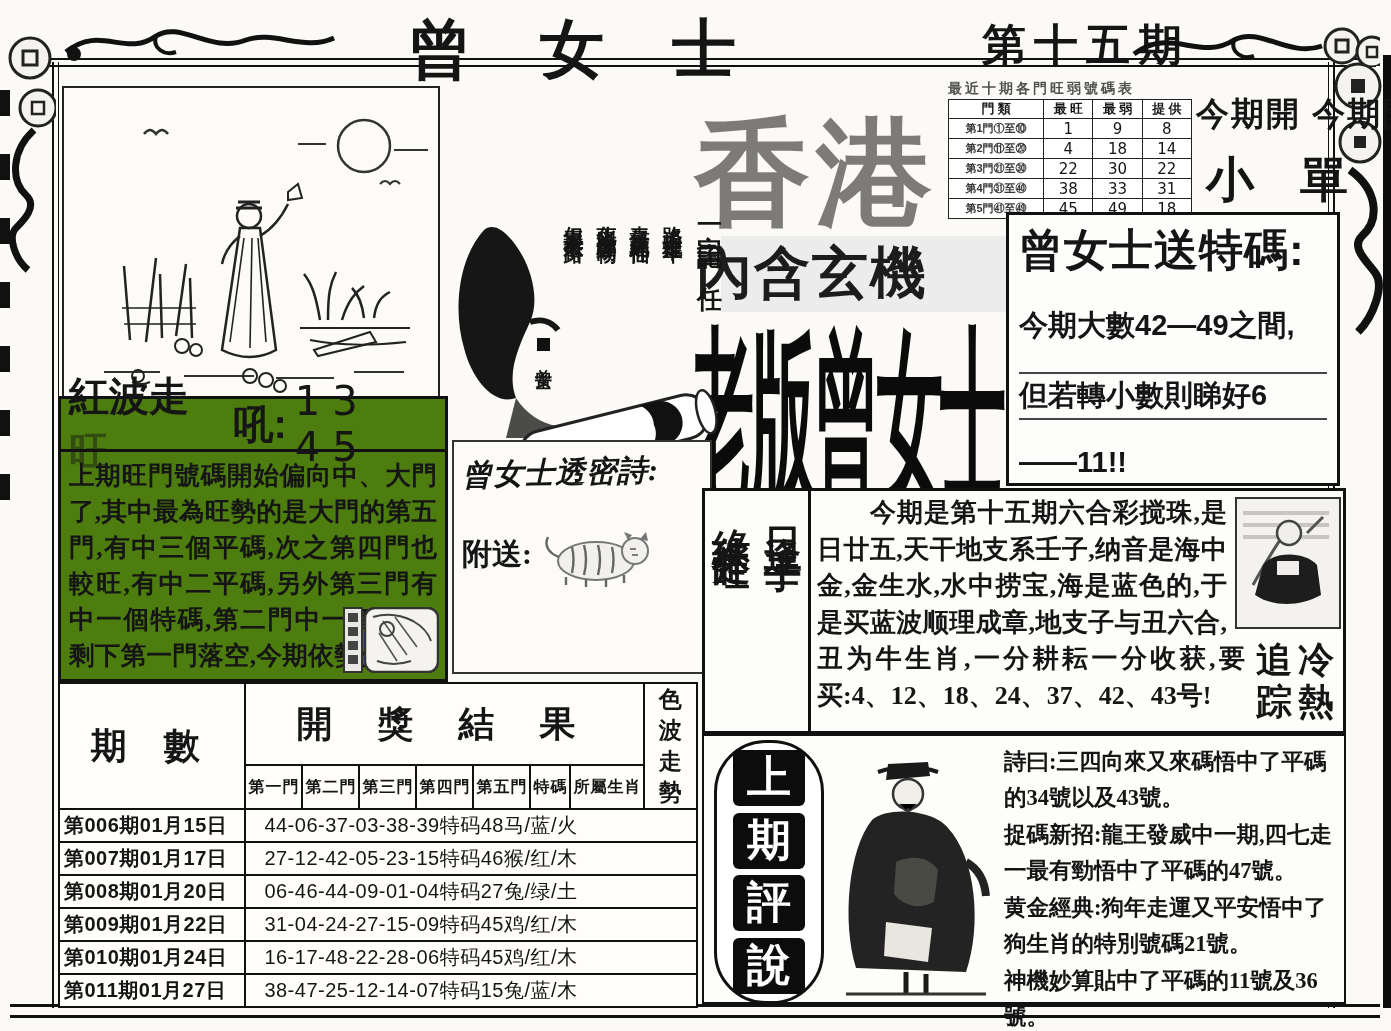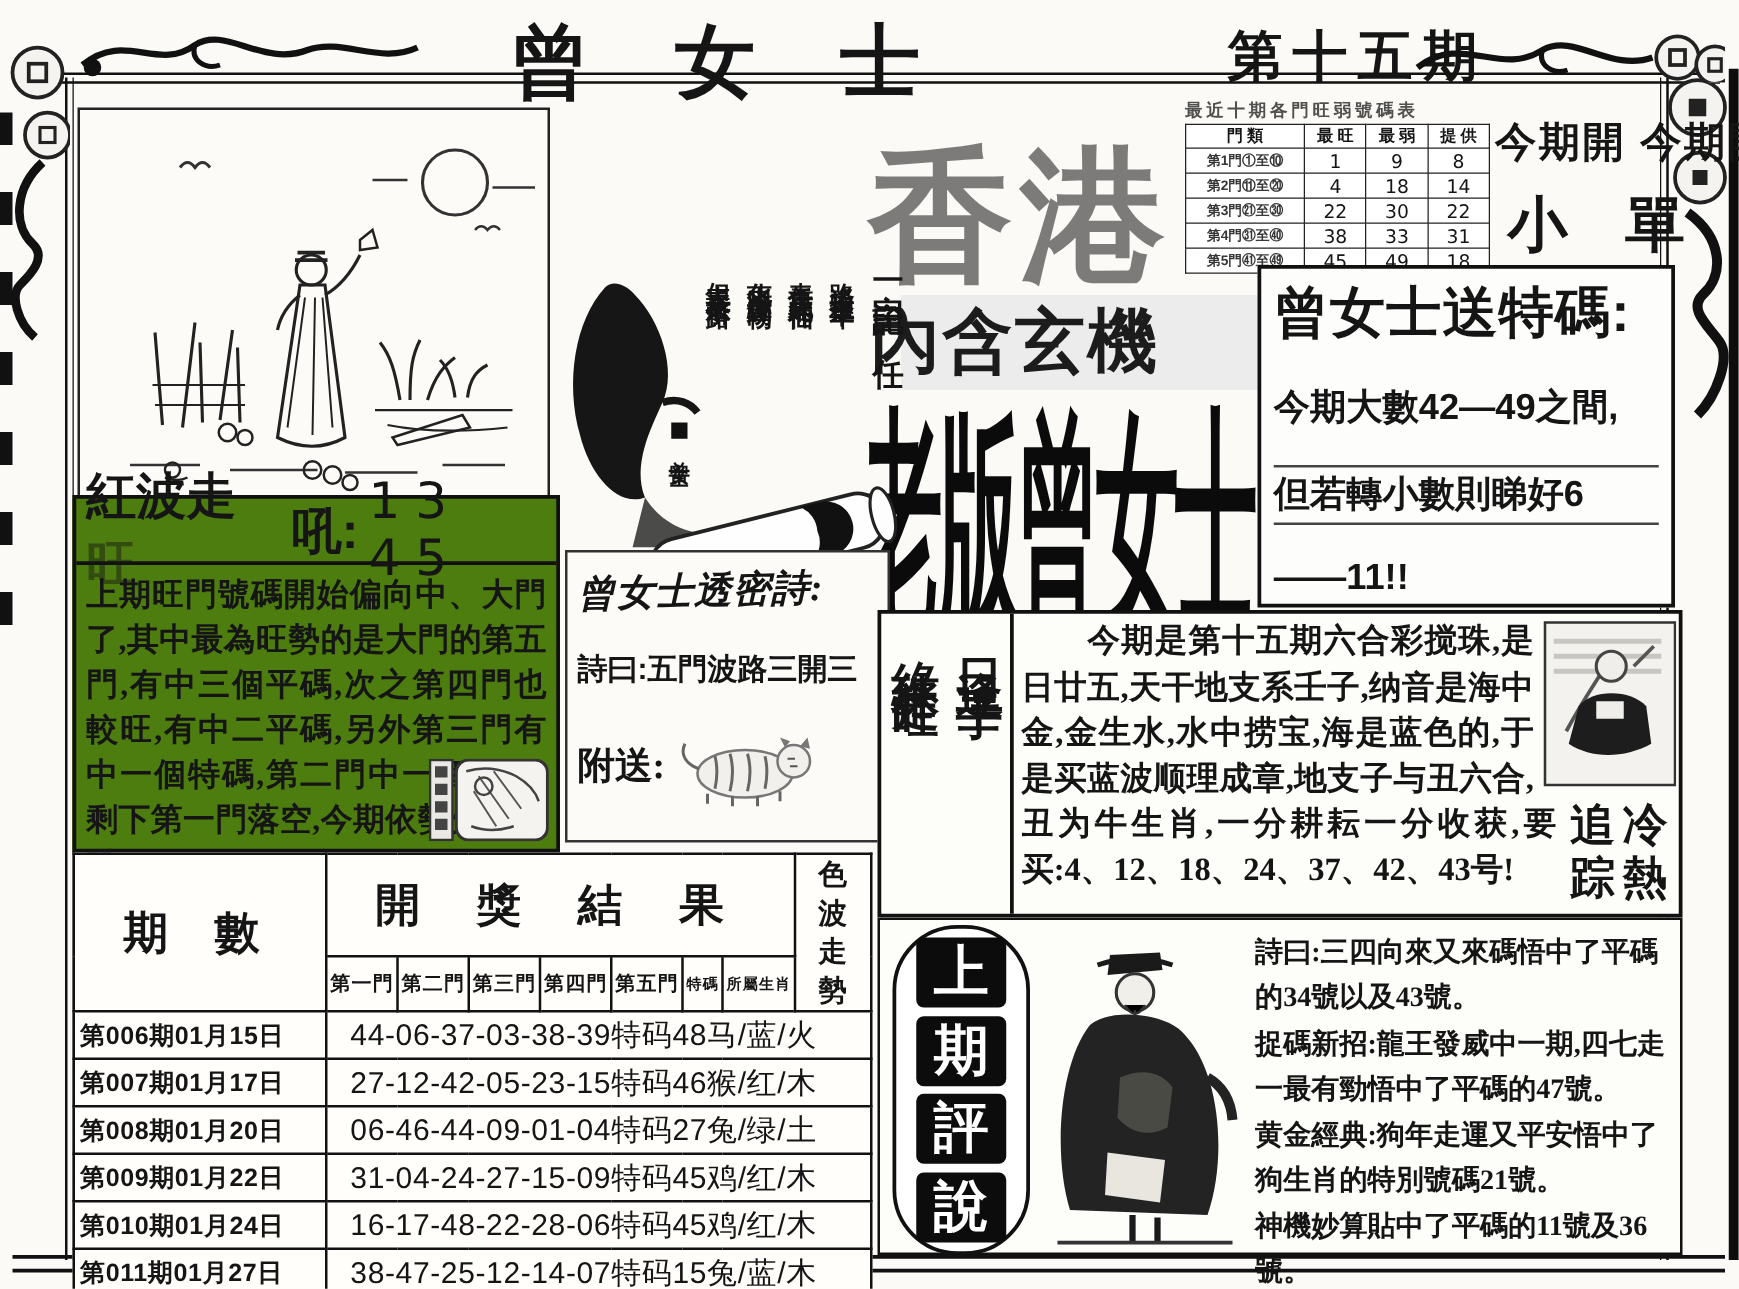--- a/index.html
+++ b/index.html
@@ -76,23 +76,23 @@
   .red-body{padding:6px 8px 0 8px;font-size:25.5px;font-weight:700;line-height:36px;text-align:justify;}
   .stamp{right:6px;bottom:6px;}
 
   
   table.results{border-collapse:collapse;position:absolute;left:58px;top:682px;width:640px;background:#fffefb;}
   table.results th,table.results td{border:2px solid #111;}
   th.c-period{width:252px;font-size:36px;font-weight:900;letter-spacing:14px;}
   th.c-open{font-size:36px;font-weight:900;letter-spacing:18px;height:40px;}
   th.c-color{width:66px;font-size:23px;font-weight:900;letter-spacing:1px;padding:0 10px;}
   th.sub{font-size:16px;font-weight:700;height:26px;letter-spacing:1px;white-space:nowrap;padding:0 2px;}
-  th.sub.small{font-size:12px;}
+  th.sub.small{font-size:16px;}
   td.period{font-size:20px;font-weight:700;font-family:"Liberation Sans",sans-serif;padding:2px 4px;white-space:nowrap;letter-spacing:0.5px;}
-  td.result{font-size:24px;font-family:"Liberation Sans",sans-serif;font-weight:500;padding:2px 2px 2px 18px;white-space:nowrap;letter-spacing:0.5px;}
+  td.result{font-size:20px;font-family:"Liberation Sans",sans-serif;font-weight:500;padding:2px 2px 2px 18px;white-space:nowrap;letter-spacing:0.5px;}
 
   
   .analysis-box{left:702px;top:488px;width:644px;height:246px;border:3px solid #111;box-sizing:border-box;background:#fdfdfa;}
   .gate-labels{position:absolute;left:0;top:0;width:106px;height:100%;border-right:3px solid #111;display:flex;flex-direction:row-reverse;justify-content:space-evenly;box-sizing:border-box;padding:6px 0;}
   .gate-labels .vcol{font-size:38px;font-weight:900;font-family:"Liberation Sans",sans-serif;letter-spacing:10px;}
   .analysis-text{position:absolute;left:112px;top:4px;width:524px;height:236px;font-size:26px;font-weight:600;line-height:36.5px;text-align:justify;overflow:hidden;}
   .analysis-text .indent{display:inline-block;width:2em;}
   .thumb-frame{float:right;width:102px;height:128px;border:2px solid #333;margin:2px 0 4px 8px;background:#f3f2ee;}
   .chase-grid{float:right;clear:right;display:grid;grid-template-columns:42px 42px;grid-auto-rows:42px;margin:6px 4px 0 8px;}
   .chase-grid span{font-size:36px;font-weight:900;text-align:center;line-height:42px;}
@@ -267,21 +267,20 @@
 <svg class="abs" style="left:512px;top:384px" width="210" height="100" viewBox="0 0 210 100">
   <g transform="rotate(-14 105 50)">
     <rect x="6" y="28" width="192" height="44" rx="22" fill="#fefefe" stroke="#222" stroke-width="3"></rect>
     <path d="M150 28 a22 22 0 0 1 0 44 l-16 0 a22 22 0 0 0 9 -22 a22 22 0 0 0 -9 -22 z" fill="#111"></path>
     <ellipse cx="197" cy="50" rx="9" ry="22" fill="#fdfdfd" stroke="#222" stroke-width="2.5"></ellipse>
   </g>
 </svg>
 
 <div class="abs secret-box">
   <div class="secret-title">曾女士透密詩:</div>
-  <div class="secret-poem">詩曰:五門波路三開三</div>
   <div class="secret-bonus">
     <span>附送:</span>
     <svg width="120" height="70" viewBox="0 0 120 70">
       <ellipse cx="58" cy="42" rx="38" ry="19" fill="#f1f0ec" stroke="#777" stroke-width="2"></ellipse>
       <circle cx="97" cy="32" r="13" fill="#f1f0ec" stroke="#777" stroke-width="2"></circle>
       <path d="M90 21 l-4 -8 l8 3 z M102 20 l6 -7 l2 9 z" fill="#777"></path>
       <path d="M92 30 h6 M94 36 h6" stroke="#555" stroke-width="1.6"></path>
       <path d="M34 28 q3 12 0 26 M46 26 q4 14 0 30 M60 26 q4 14 0 30 M74 28 q3 12 0 26" stroke="#666" stroke-width="2.4" fill="none"></path>
       <path d="M28 58 v8 M48 60 v8 M68 60 v8 M86 56 v8" stroke="#666" stroke-width="2.4"></path>
       <path d="M21 38 C10 34 6 26 10 18" stroke="#666" stroke-width="2.4" fill="none"></path>

